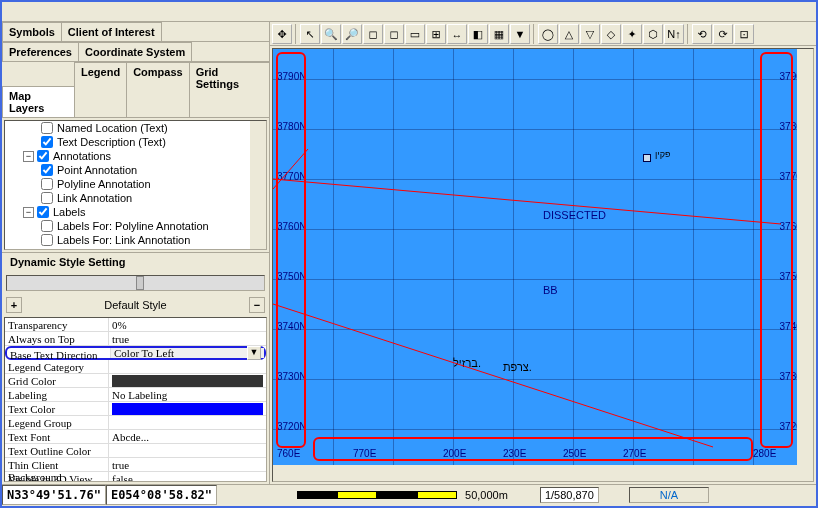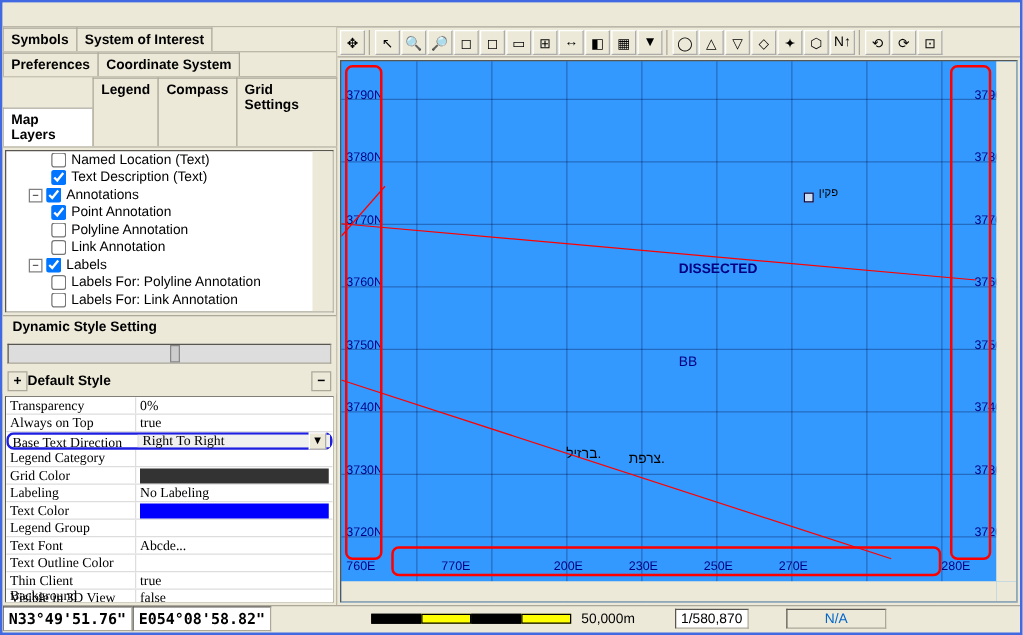--- a/index.html
+++ b/index.html
@@ -28,21 +28,21 @@
   .scrollbar-v { position: absolute; right: 0; top: 0; bottom: 0; width: 16px; background: #ece9d8; }
   
   .section-header { background: #ece9d8; padding: 3px 8px; font-weight: bold; font-size: 11px; border-top: 1px solid #aca899; }
   
   .slider-area { background: #ece9d8; padding: 4px; }
   .slider { width: 100%; height: 16px; background: #ddd; border: 1px inset #aca899; position: relative; }
   .slider-handle { position: absolute; width: 8px; height: 14px; background: #ccc; left: 50%; top: 0; border: 1px solid #888; }
   
   .default-style-row { display: flex; align-items: center; background: #ece9d8; padding: 2px 4px; }
   .plus-box, .minus-box { width: 16px; height: 16px; border: 1px solid #aca899; text-align: center; line-height: 14px; font-weight: bold; cursor: pointer; }
-  .default-label { flex: 1; text-align: left; font-weight: bold; }
+  .default-label { flex: 1; text-align: center; font-weight: normal; }
   
   .prop-grid { background: white; border: 1px inset #aca899; flex: 1; margin: 2px; font-size: 11px; overflow: auto; }
   .prop-row { display: flex; border-bottom: 1px solid #ddd; height: 14px; font-family: Liberation Serif, serif; }
   .prop-row.highlighted { border: 2px solid #1e1ee0; border-radius: 6px; position: relative; z-index: 5; }
   .prop-name { width: 104px; padding: 1px 3px; border-right: 1px solid #ddd; }
   .prop-value { flex: 1; padding: 1px 3px; display: flex; align-items: center; }
   .prop-value.select { background: #f0f0f0; }
   .color-swatch { width: 100%; height: 12px; }
   .dropdown-arrow { width: 14px; height: 14px; background: #ece9d8; border: 1px outset #fff; text-align: center; font-size: 9px; margin-left: auto; }
   
@@ -54,21 +54,21 @@
   
   .map-canvas { flex: 1; background: #3399ff; position: relative; margin: 2px; border: 1px inset #aca899; overflow: hidden; }
   
   .grid-line-h { position: absolute; left: 0; right: 0; height: 1px; background: rgba(0,0,50,0.3); }
   .grid-line-v { position: absolute; top: 0; bottom: 0; width: 1px; background: rgba(0,0,50,0.3); }
   .grid-label { position: absolute; font-size: 10px; color: #000080; font-weight: normal; }
   .grid-label-r { position: absolute; font-size: 10px; color: #000080; right: 4px; }
   
   .red-rect { position: absolute; border: 2px solid red; border-radius: 6px; pointer-events: none; }
   
-  .map-text { position: absolute; font-size: 11px; color: #000080; font-weight: bold; }
+  .map-text { position: absolute; font-size: 11px; color: #000080; font-weight: normal; }
   .map-symbol { position: absolute; width: 8px; height: 8px; border: 1px solid #004; background: #cde; }
   
   .scrollbar-h-map { position: absolute; bottom: 0; left: 0; right: 16px; height: 16px; background: #ece9d8; }
   .scrollbar-v-map { position: absolute; right: 0; top: 0; bottom: 16px; width: 16px; background: #ece9d8; }
   .sbar-corner { position: absolute; right: 0; bottom: 0; width: 16px; height: 16px; background: #ece9d8; }
   
   .status-bar { height: 20px; background: #ece9d8; display: flex; align-items: center; border-top: 1px solid #aca899; font-size: 11px; }
   .coord-box { background: white; border: 1px inset #aca899; padding: 2px 4px; font-family: monospace; font-size: 12px; font-weight: bold; }
   .scale-bar { margin-left: 80px; display: flex; align-items: center; }
   .scale-seg { width: 40px; height: 8px; border: 1px solid #000; }
@@ -85,21 +85,21 @@
   <div class="menu-item">File</div>
   <div class="menu-item">Options</div>
   <div class="menu-item">Help</div>
 </div>
 
 <div class="main-area">
 
   <div class="left-panel">
     <div class="tabs-row">
       <div class="tab bold">Symbols</div>
-      <div class="tab bold">System of Interest</div>
+      <div class="tab bold">Client of Interest</div>
     </div>
     <div class="tabs-row">
       <div class="tab bold">Preferences</div>
       <div class="tab bold">Coordinate System</div>
     </div>
     <div class="tabs-row">
       <div class="tab active">Map Layers</div>
       <div class="tab bold">Legend</div>
       <div class="tab bold">Compass</div>
       <div class="tab bold">Grid Settings</div>
@@ -165,21 +165,21 @@
           <div class="prop-name">Transparency</div>
           <div class="prop-value">0%</div>
         </div>
       <div class="prop-row">
           <div class="prop-name">Always on Top</div>
           <div class="prop-value">true</div>
         </div>
       <div class="prop-row highlighted">
           <div class="prop-name">Base Text Direction</div>
           <div class="prop-value select">
-            <span>Right To Right</span>
+            <span>Color To Left</span>
             <div class="dropdown-arrow">▼</div>
           </div>
         </div>
       <div class="prop-row">
           <div class="prop-name">Legend Category</div>
           <div class="prop-value"></div>
         </div>
       <div class="prop-row">
           <div class="prop-name">Grid Color</div>
           <div class="prop-value">

